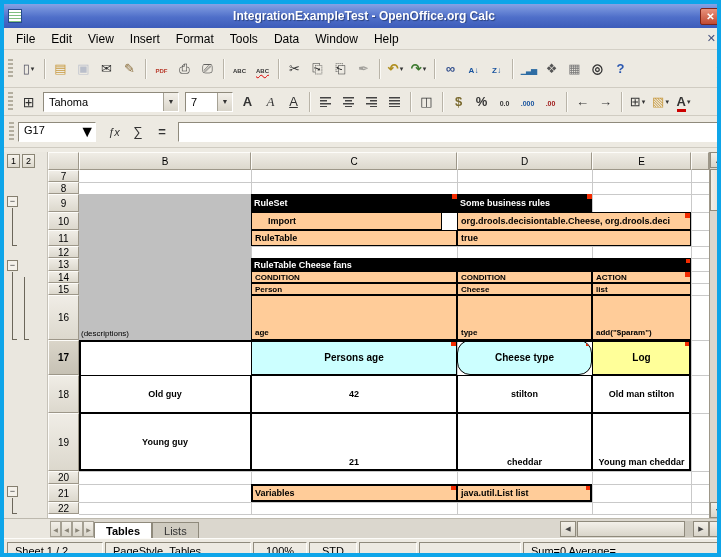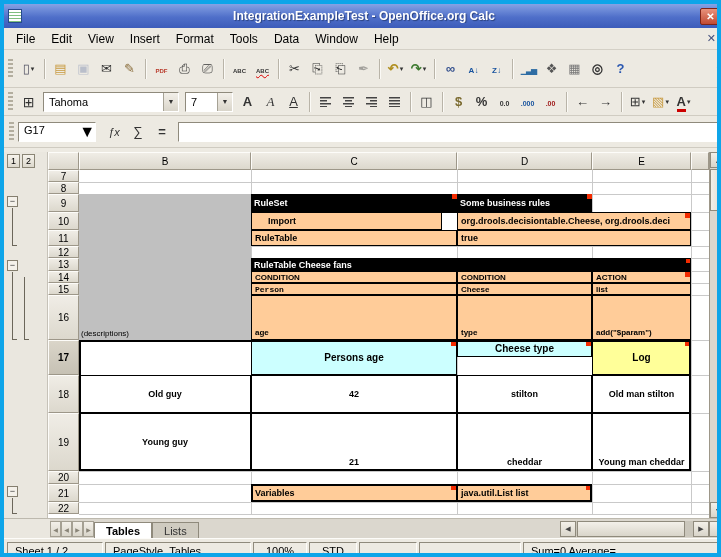--- a/index.html
+++ b/index.html
@@ -444,29 +444,29 @@
       <div class="cell black" style="left: 247px; top: 42px; width: 206px; height: 18px;">RuleSet<span class="marker"></span></div>
       <div class="cell black" style="left: 453px; top: 42px; width: 135px; height: 18px;">Some business rules<span class="marker"></span></div>
       <div class="cell orange" style="left: 247px; top: 60px; width: 191px; height: 18px; padding-left: 16px;">Import</div>
       <div class="cell orange" style="left: 453px; top: 60px; width: 234px; height: 18px;">org.drools.decisiontable.Cheese, org.drools.deci<span class="marker"></span></div>
       <div class="cell orange" style="left: 247px; top: 78px; width: 206px; height: 16px;">RuleTable</div>
       <div class="cell orange" style="left: 453px; top: 78px; width: 234px; height: 16px;">true</div>
       <div class="cell black" style="left: 247px; top: 106px; width: 440px; height: 13px;">RuleTable Cheese fans<span class="marker"></span></div>
       <div class="cell orange small" style="left: 247px; top: 119px; width: 206px; height: 12px;">CONDITION</div>
       <div class="cell orange small" style="left: 453px; top: 119px; width: 135px; height: 12px;">CONDITION</div>
       <div class="cell orange small" style="left: 588px; top: 119px; width: 99px; height: 12px;">ACTION<span class="marker"></span></div>
-      <div class="cell orange small" style="left: 247px; top: 131px; width: 206px; height: 12px; font-family: Liberation Mono, monospace;">Person</div>
+      <div class="cell orange small" style="left: 247px; top: 131px; width: 206px; height: 12px;">Person</div>
       <div class="cell orange small" style="left: 453px; top: 131px; width: 135px; height: 12px;">Cheese</div>
       <div class="cell orange small" style="left: 588px; top: 131px; width: 99px; height: 12px;">list</div>
       <div class="cell gray bottomleft plain" style="left: 75px; top: 143px; width: 172px; height: 45px;">(descriptions)</div>
       <div class="cell orange small bottomleft" style="left: 247px; top: 143px; width: 206px; height: 45px;">age</div>
       <div class="cell orange small bottomleft" style="left: 453px; top: 143px; width: 135px; height: 45px;">type</div>
       <div class="cell orange small bottomleft" style="left: 588px; top: 143px; width: 99px; height: 45px;">add("$param")</div>
       <div class="cell cyan hdr" style="left: 247px; top: 188px; width: 206px; height: 35px;">Persons age<span class="marker"></span></div>
-      <div class="cell cyan hdr" style="left: 453px; top: 188px; width: 135px; height: 17px;">Cheese type<span class="marker"></span></div>
+      <div class="cell cyan hdr" style="left: 453px; top: 188px; width: 135px; height: 35px; border-radius: 13px;">Cheese type<span class="marker"></span></div>
       <div class="cell yellow hdr" style="left: 588px; top: 188px; width: 99px; height: 35px;">Log<span class="marker"></span></div>
       <div class="cell data" style="left: 75px; top: 223px; width: 172px; height: 38px;">Old guy</div>
       <div class="cell data" style="left: 247px; top: 223px; width: 206px; height: 38px;">42</div>
       <div class="cell data" style="left: 453px; top: 223px; width: 135px; height: 38px;">stilton</div>
       <div class="cell data" style="left: 588px; top: 223px; width: 99px; height: 38px;">Old man stilton</div>
       <div class="cell data" style="left: 75px; top: 261px; width: 172px; height: 58px;">Young guy</div>
       <div class="cell data bottom" style="left: 247px; top: 261px; width: 206px; height: 58px;">21</div>
       <div class="cell data bottom" style="left: 453px; top: 261px; width: 135px; height: 58px;">cheddar</div>
       <div class="cell data bottom" style="left: 588px; top: 261px; width: 99px; height: 58px;">Young man cheddar</div>
       <div class="cell orange" style="left: 247px; top: 332px; width: 206px; height: 18px;">Variables<span class="marker"></span></div>

